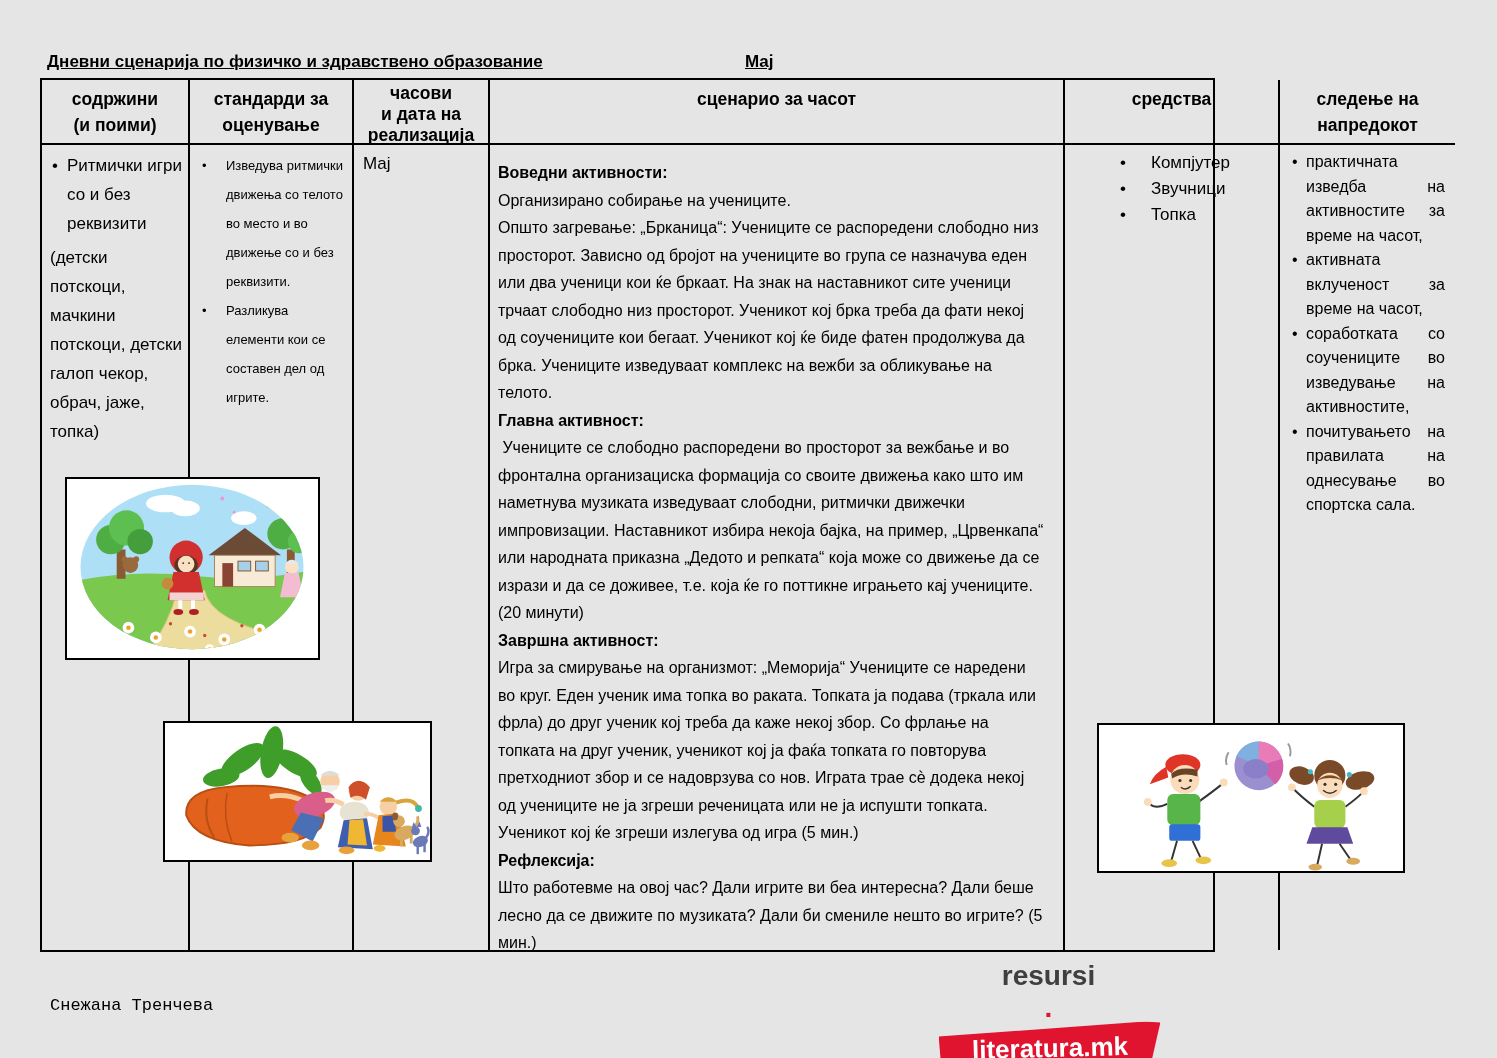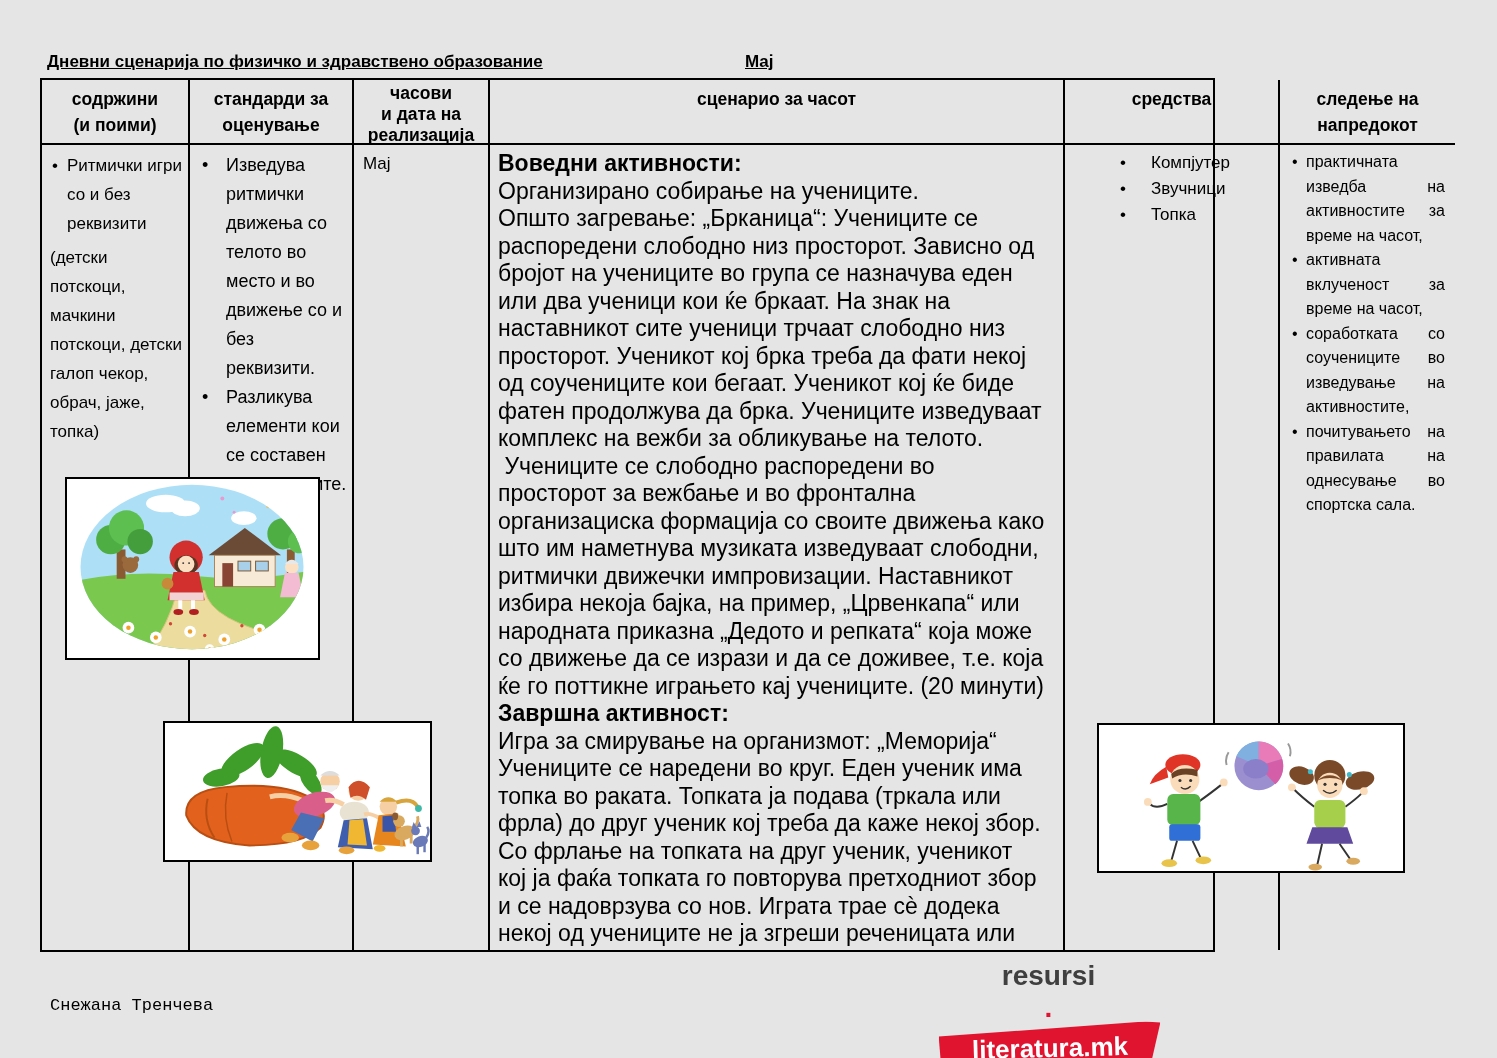--- a/index.html
+++ b/index.html
@@ -37,27 +37,27 @@
     text-align: center; font-weight: bold;
     font-size: 17.5px; line-height: 26px; padding-top: 6px;
   }
   .hcell.tight { line-height: 21px; padding-top: 3px; }
   
   .c1-body { padding: 6px 6px 16px 8px; font-size: 17px; line-height: 29px; }
   .c1-body ul li { list-style: none; position: relative; padding-left: 17px; }
   .c1-body ul li::before { content: "\2022"; position: absolute; left: 2px; }
   .c1-note { margin-top: 5px; }
   
-  .c2-body { padding: 6px 4px 0 0; font-size: 18px; line-height: 29px; }
+  .c2-body { padding: 6px 4px 0 0; font-size: 13px; line-height: 29px; }
   .c2-body ul li { list-style: none; position: relative; padding-left: 36px; }
   .c2-body ul li::before { content: "\2022"; position: absolute; left: 12px; }
   
   .c3-body { padding: 5px 6px 0 9px; font-size: 17px; line-height: 28px; }
   
-  .c4-body { padding: 5px 18px 0 8px; font-size: 23px; line-height: 27.5px; }
+  .c4-body { padding: 14px 18px 0 8px; font-size: 16px; line-height: 27.5px; }
   .c4-body p.bold { font-weight: bold; }
   .c4-body p.sp { white-space: pre-wrap; }
   
   .c5-body { padding: 5px 4px 0 0; font-size: 17px; line-height: 26px; }
   .c5-body ul li { list-style: none; position: relative; padding-left: 86px; }
   .c5-body ul li::before { content: "\2022"; position: absolute; left: 55px; }
   
   .c6-body { padding: 5px 10px 0 12px; font-size: 16px; line-height: 24.5px; }
   .c6-body ul li { list-style: none; position: relative; padding-left: 14px; text-align: justify; }
   .c6-body ul li::before { content: "\2022"; position: absolute; left: 0; }
@@ -130,20 +130,21 @@
     </div>
 
     <div class="cell c3-body">
       <div>Мај</div>
     </div>
 
     <div class="cell c4-body">
       <p class="bold">Воведни активности:</p>
       <p>Организирано собирање на учениците.</p>
       <p>Општо загревање: „Брканица“: Учениците се распоредени слободно низ просторот. Зависно од бројот на учениците во група се назначува еден или два ученици кои ќе бркаат. На знак на наставникот сите ученици трчаат слободно низ просторот. Ученикот кој брка треба да фати некој од соучениците кои бегаат. Ученикот кој ќе биде фатен продолжува да брка. Учениците изведуваат комплекс на вежби за обликување на телото.</p>
+      <p class="bold">Главна активност:</p>
       <p class="sp"> Учениците се слободно распоредени во просторот за вежбање и во фронтална организациска формација со своите движења како што им наметнува музиката изведуваат слободни, ритмички движечки импровизации. Наставникот избира некоја бајка, на пример, „Црвенкапа“ или народната приказна „Дедото и репката“ која може со движење да се изрази и да се доживее, т.е. која ќе го поттикне играњето кај учениците. (20 минути)</p>
       <p class="bold">Завршна активност:</p>
       <p>Игра за смирување на организмот: „Меморија“ Учениците се наредени во круг. Еден ученик има топка во раката. Топката ја подава (тркала или фрла) до друг ученик кој треба да каже некој збор. Со фрлање на топката на друг ученик, ученикот кој ја фаќа топката го повторува претходниот збор и се надоврзува со нов. Играта трае сѐ додека некој од учениците не ја згреши реченицата или не ја испушти топката. Ученикот кој ќе згреши излегува од игра (5 мин.)</p>
       <p class="bold">Рефлексија:</p>
       <p>Што работевме на овој час? Дали игрите ви беа интересна? Дали беше лесно да се движите по музиката? Дали би смениле нешто во игрите? (5 мин.)</p>
     </div>
 
     <div class="cell c5-body">
       <ul>
         <li>Компјутер</li>

